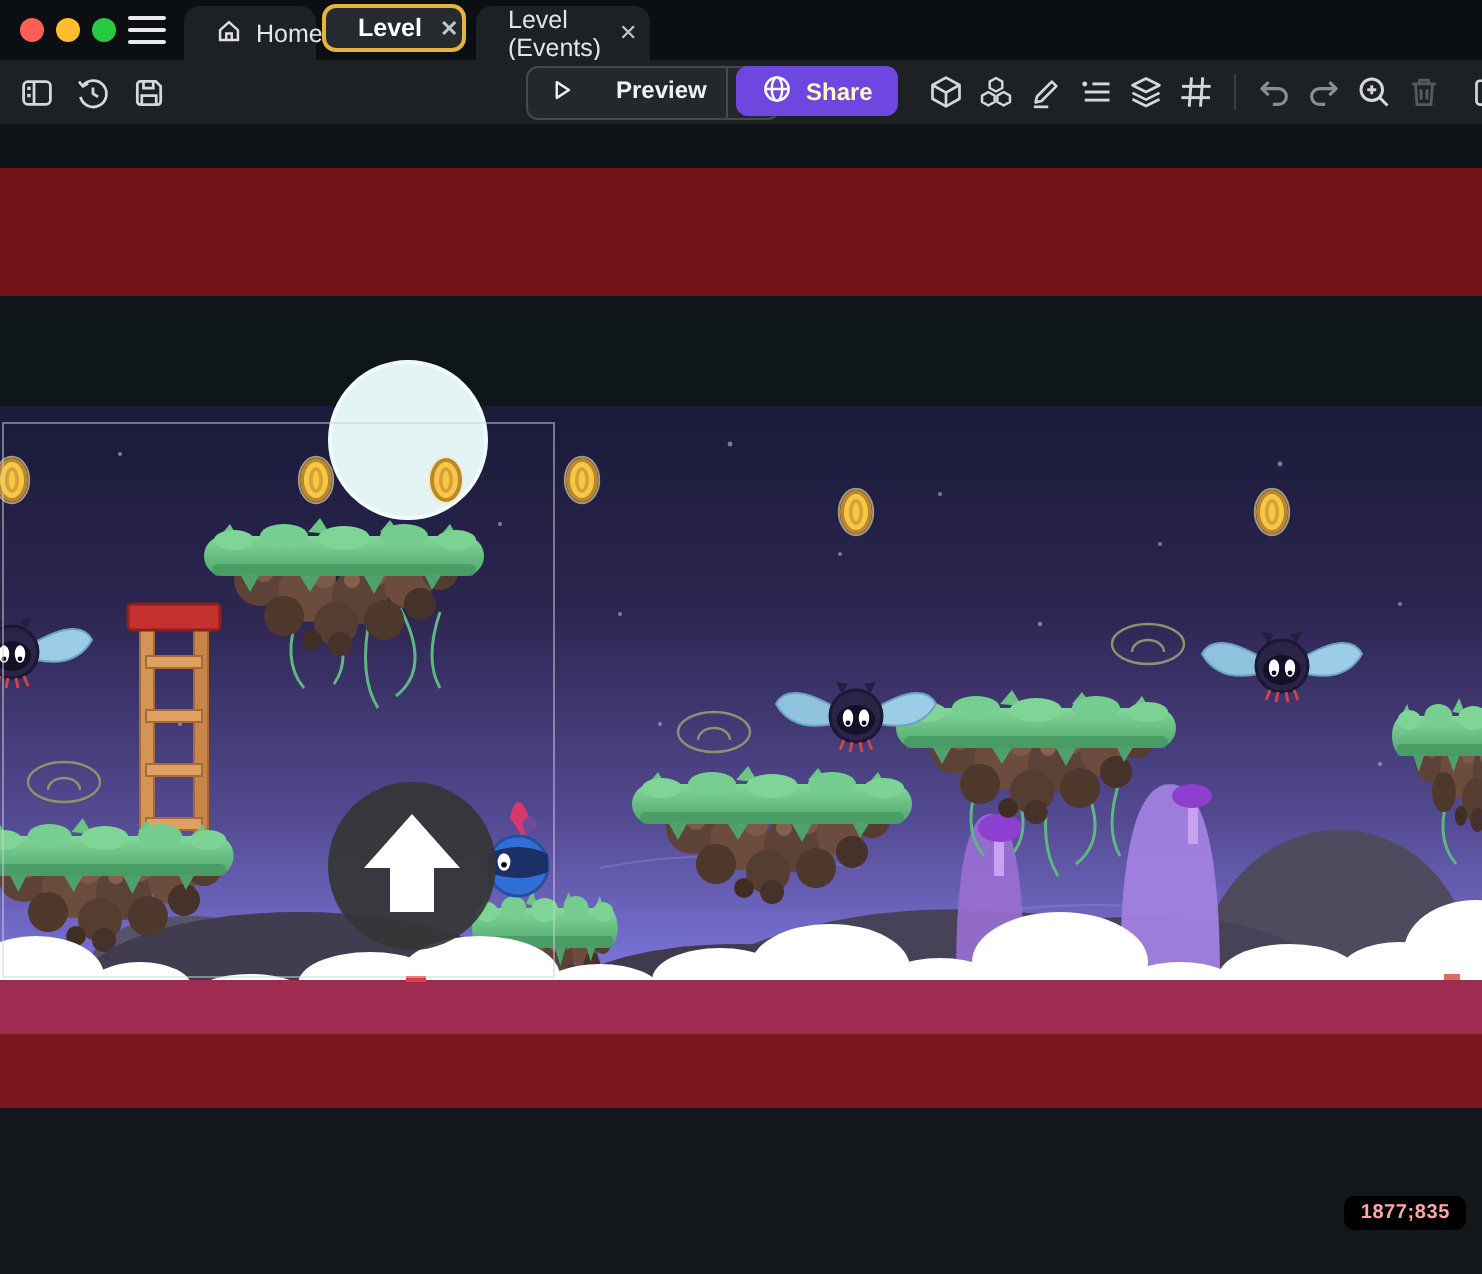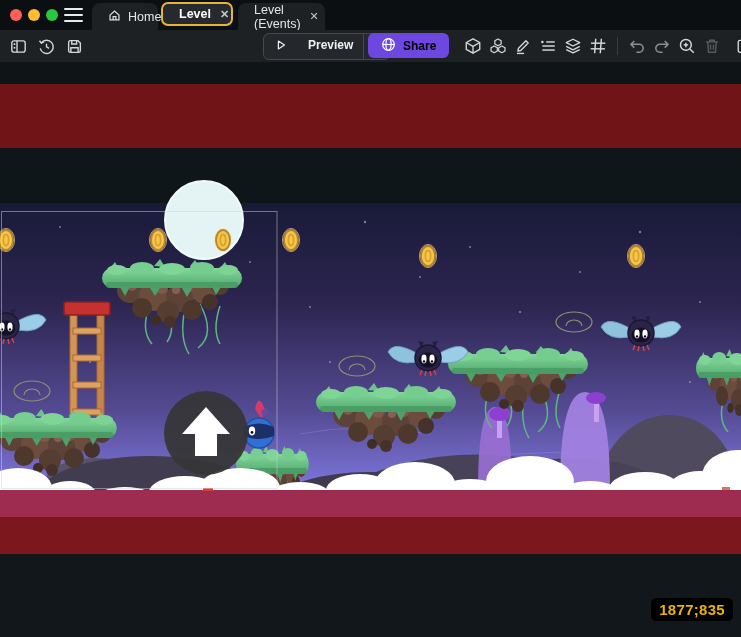--- a/index.html
+++ b/index.html
@@ -22,28 +22,28 @@
   .tab .close{font-size:11px;color:#c2c5c8;margin-left:2px;}
   .toolbar{position:absolute;left:0;top:30px;width:741px;height:32px;background:#1e2124;}
   .tb-left{position:absolute;left:9px;top:0;height:32px;display:flex;align-items:center;gap:10px;}
   .tb-icon{width:18px;height:18px;display:flex;align-items:center;justify-content:center;cursor:pointer;}
   .btn-preview{position:absolute;left:263px;top:3px;height:25px;display:flex;align-items:center;
        background:#24272b;border:1px solid #45494e;border-radius:6px;color:#f0f1f2;cursor:pointer;}
   .btn-preview .main{display:flex;align-items:flex-start;gap:20px;padding:0 10px;font-size:12px;font-weight:bold;}
   .btn-preview .split{width:1px;height:25px;background:#45494e;}
   .btn-preview .chev{padding:0 7px;display:flex;align-items:center;}
   .btn-share{position:absolute;left:368px;top:3px;height:25px;display:flex;align-items:center;gap:7px;
-       background:#6d47e0;border:none;border-radius:6px;color:#000000;font-size:12px;font-weight:bold;
+       background:#6d47e0;border:none;border-radius:6px;color:#fef9c3;font-size:12px;font-weight:bold;
        padding:0 13px;cursor:pointer;}
   .tb-right{position:absolute;left:464px;top:0;height:32px;display:flex;align-items:center;gap:7px;}
   .sep{width:1px;height:18px;background:#3a3e42;margin:0 3px;}
   .canvas{position:absolute;left:0;top:62px;width:741px;height:575px;background:#12171b;overflow:hidden;}
   .scene-svg{position:absolute;left:0;top:0;}
-  .coords{position:absolute;right:8px;top:536px;background:#000000;color:#eab308;
-       font-size:15px;font-weight:bold;padding:3px 8px;border-radius:5px;letter-spacing:.3px;}
+  .coords{position:absolute;right:8px;top:536px;background:#000000;color:#fca5a5;
+       font-size:10px;font-weight:bold;padding:3px 8px;border-radius:5px;letter-spacing:.3px;}
 </style>
 </head>
 <body>
 
 <div class="titlebar">
   <div class="traffic t-close"></div>
   <div class="traffic t-min"></div>
   <div class="traffic t-max"></div>
   <div class="burger">
       <span></span>

